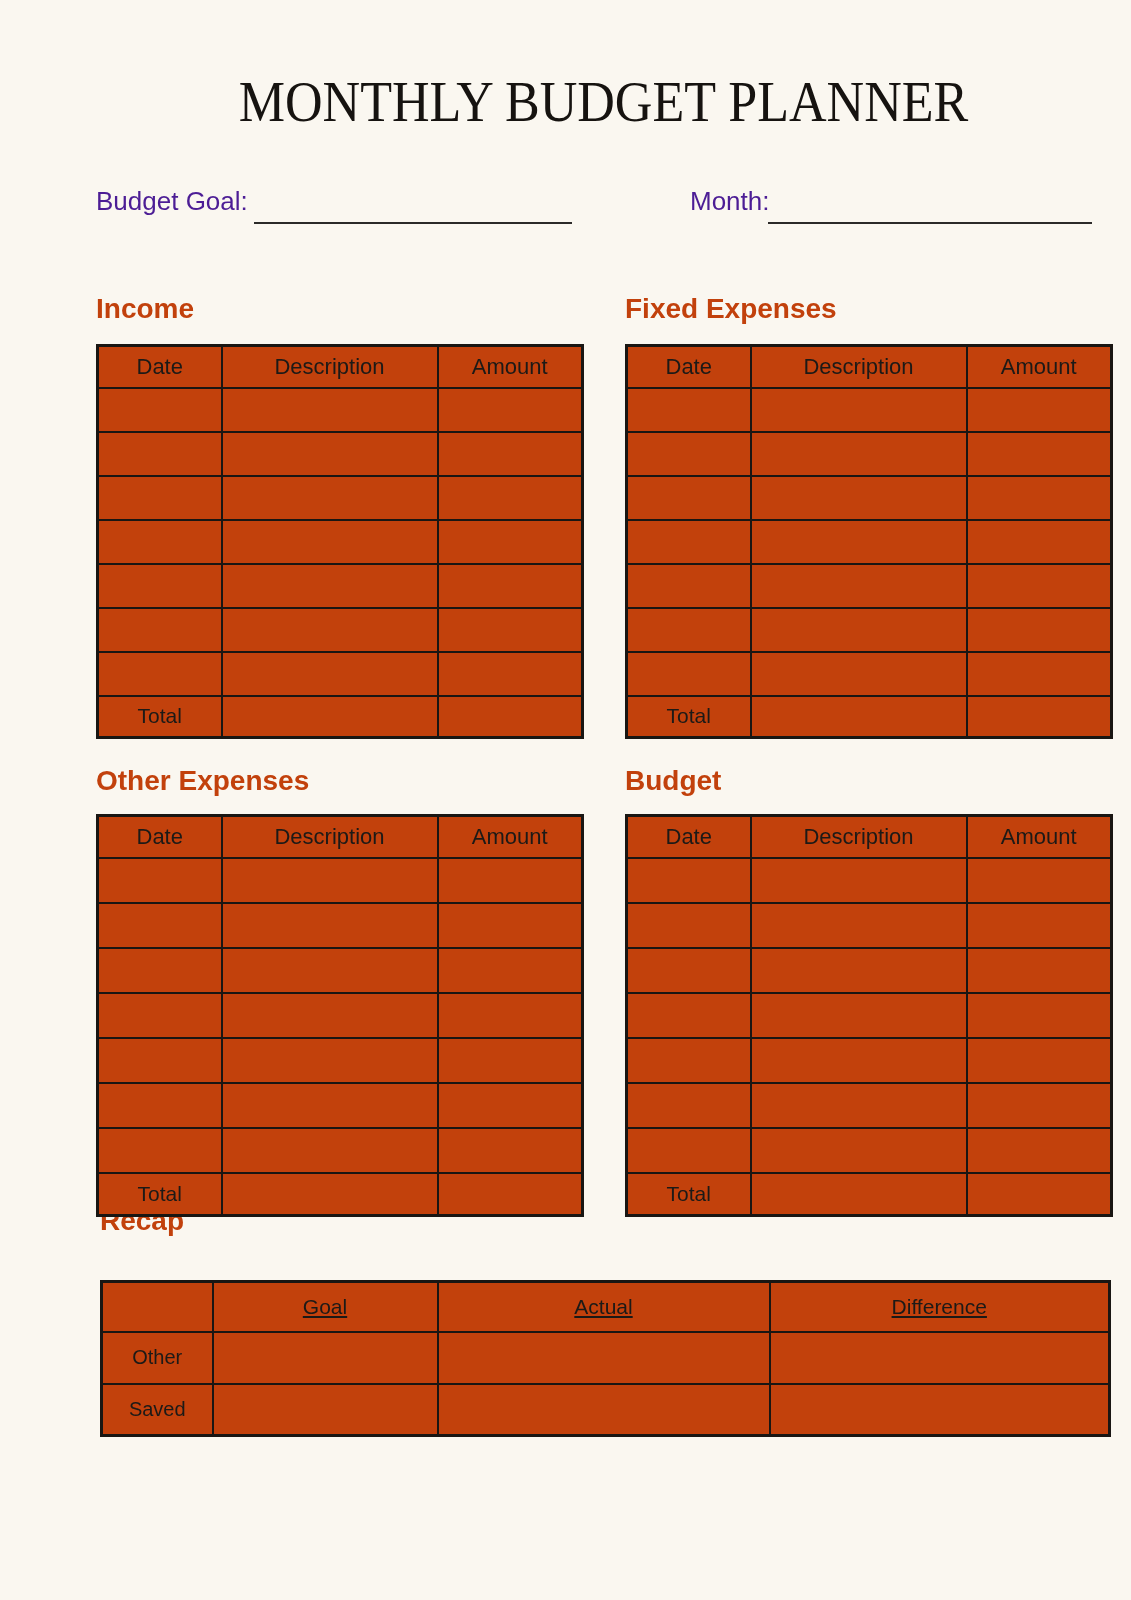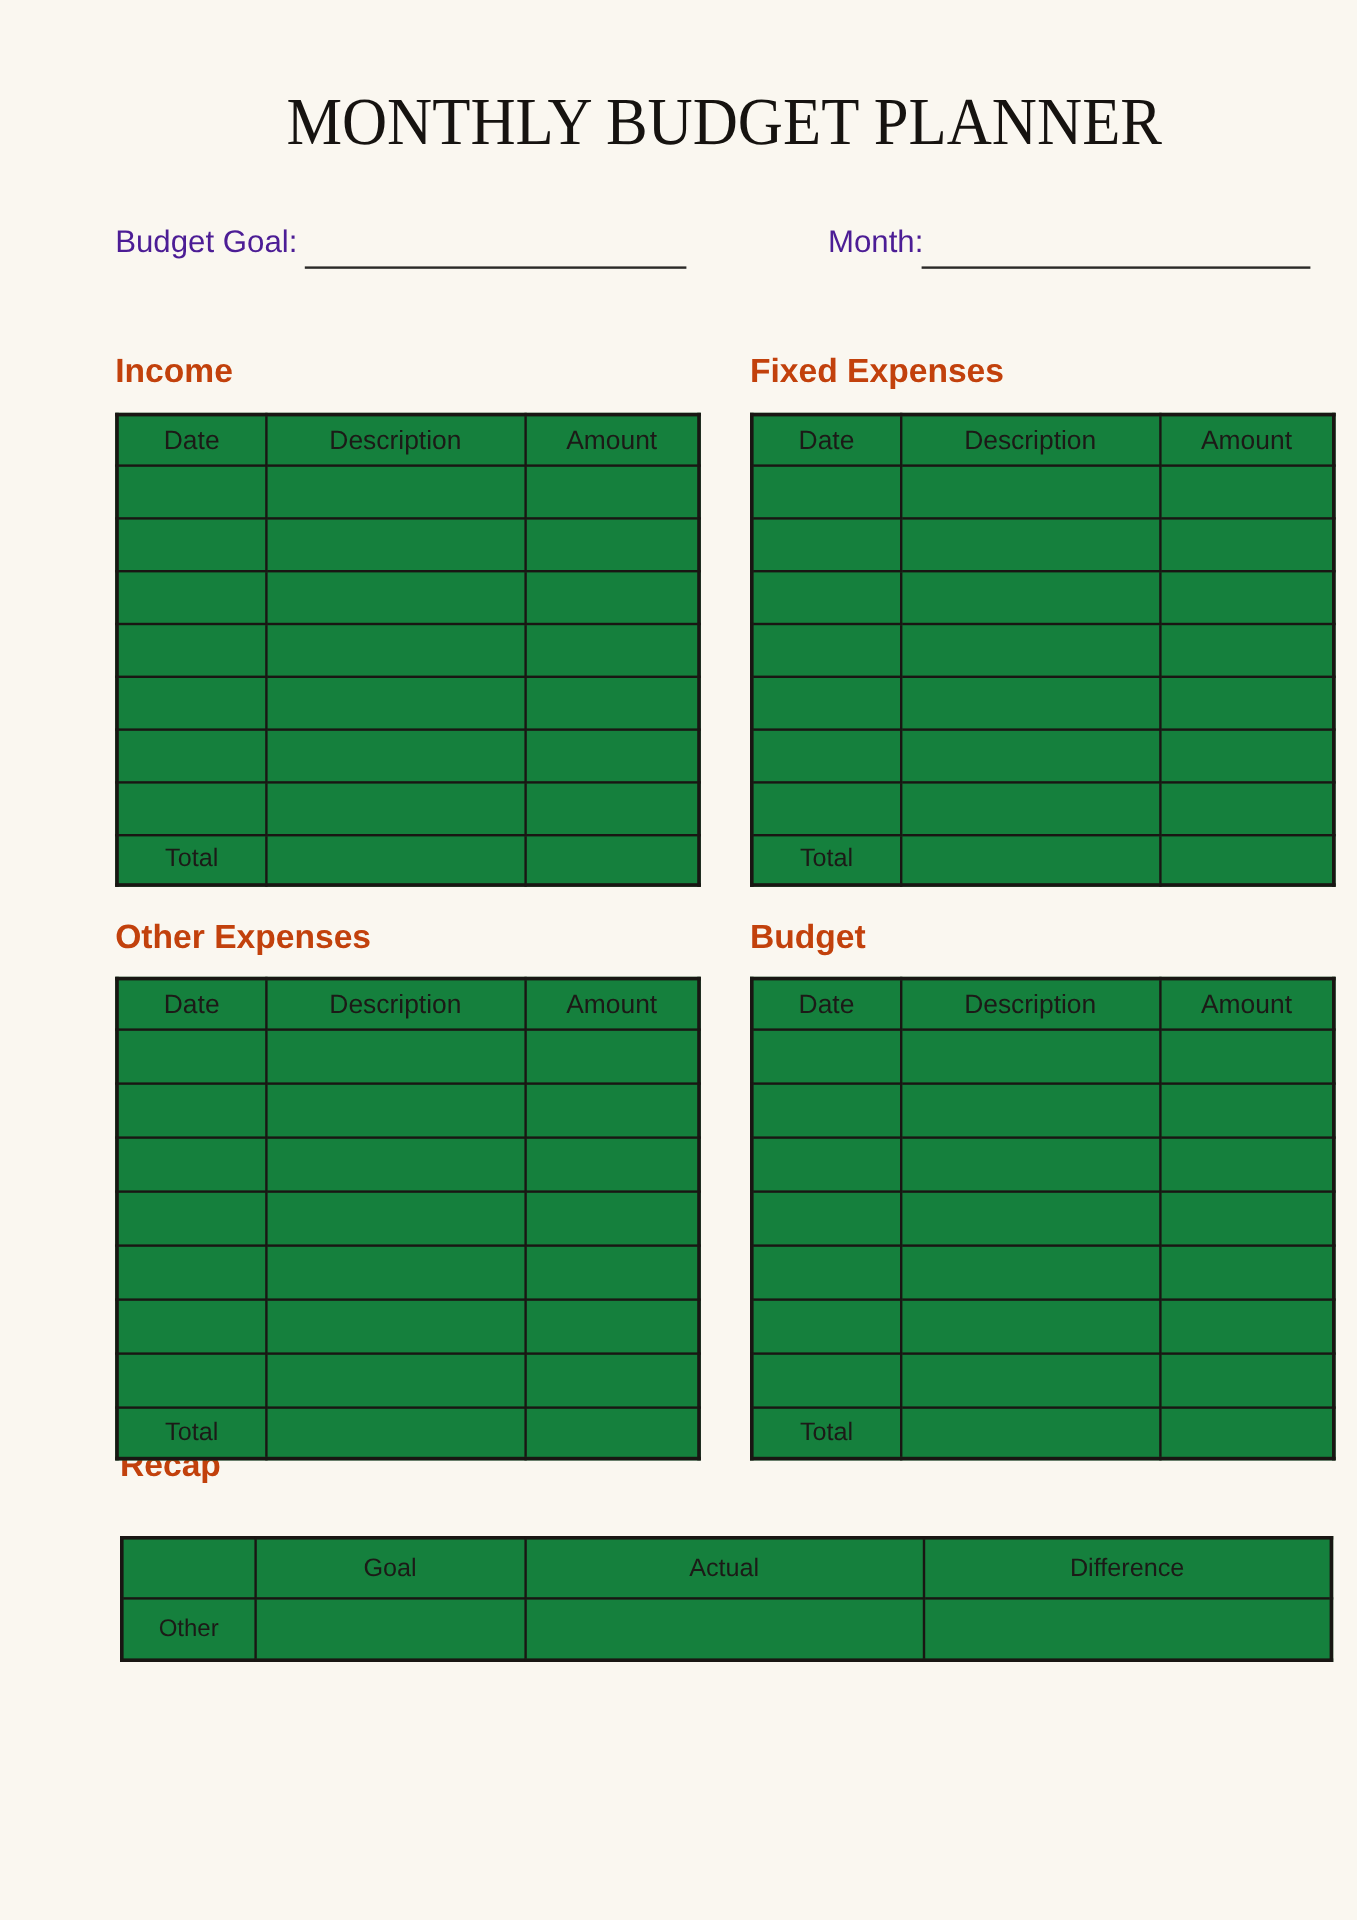--- a/index.html
+++ b/index.html
@@ -13,36 +13,36 @@
     text-align:center; font-family:"Liberation Serif", serif;
     font-size:56px; line-height:1; color:#161310;
     transform:scaleX(0.93); white-space:nowrap;
   }
   .field-label { position:absolute; font-size:26px; line-height:1; color:#4c1d95; }
   .fill-line  { position:absolute; height:32px; border-bottom:2px solid #2b2a28; }
   .sec { position:absolute; font-size:28px; font-weight:700; line-height:1; color:#c2410c; }
 
   table.ptable, table.rtable {
     position:absolute; border-collapse:collapse; table-layout:fixed;
-    border:3px solid #191613; background:#15803d;
+    border:3px solid #191613; background:#c2410c;
   }
   .ptable th, .ptable td, .rtable th, .rtable td {
     border:2.5px solid #191613; padding:0; text-align:center; vertical-align:middle;
     font-weight:400; color:#1c1a17; overflow:hidden;
   }
   .ptable th { font-size:22px; }
   .ptable tr.hrow  { height:42px; }
   .t-upper tr.drow { height:44px; }
   .t-lower tr.drow { height:45px; }
   .t-upper tr.trow { height:42px; }
   .t-lower tr.trow { height:43px; }
   .total-label { font-size:21px; }
 
   .rtable th { font-size:21px; }
-  .rtable tr.hrow { height:50px; }
+  .rtable tr.hrow { height:50px;text-decoration:underline; }
   .rtable tr.drow { height:52px; }
   .rlabel { font-size:20px; }
 </style>
 </head>
 <body>
 
 <div class="page">
 
   <div class="title">MONTHLY BUDGET PLANNER</div>
 
@@ -301,16 +301,22 @@
         <th>Difference</th>
       </tr>
     </thead>
     <tbody>
       <tr class="drow">
         <td class="rlabel">Other</td>
         <td></td>
         <td></td>
         <td></td>
       </tr>
+      <tr class="drow">
+        <td class="rlabel">Saved</td>
+        <td></td>
+        <td></td>
+        <td></td>
+      </tr>
     </tbody>
   </table>
 
 </div>
 
 </body></html>

